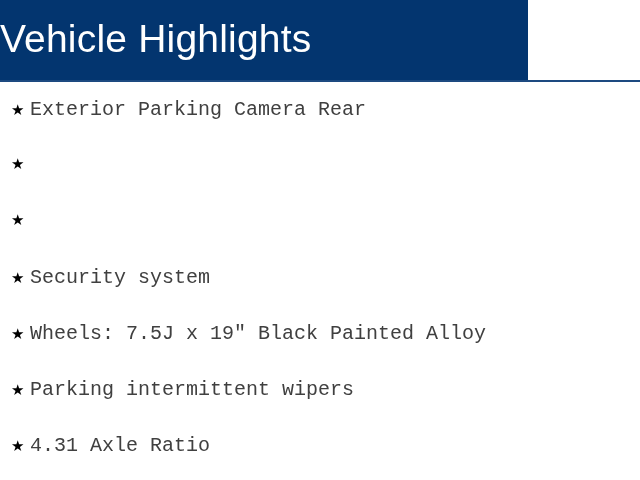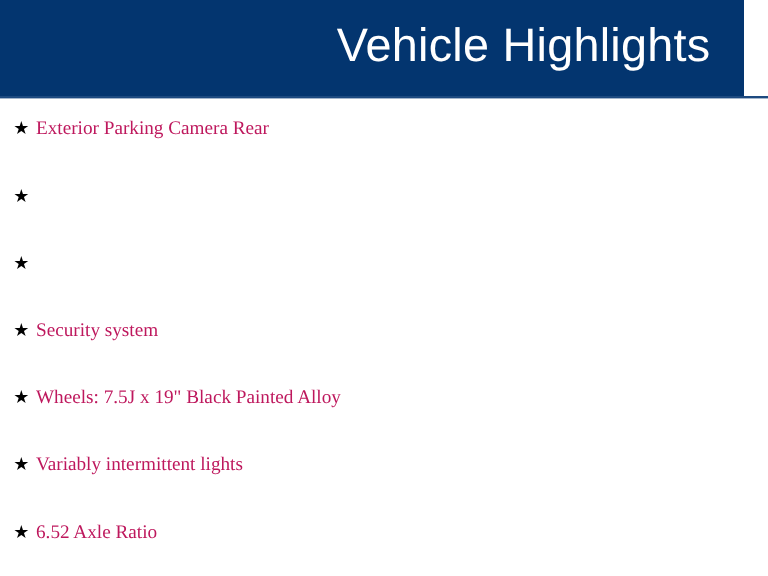--- a/index.html
+++ b/index.html
@@ -14,27 +14,26 @@
     overflow: hidden;
   }
   .page {
     position: relative;
     width: 640px;
     height: 480px;
     background: #ffffff;
   }
   .banner {
     position: relative;
-    width: 620px;
+    width: 528px;
     height: 80px;
     background: #03356f;
     box-sizing: border-box;
     display: flex;
     align-items: center;
-    justify-content: flex-end;
   }
   .banner-title {
     color: #ffffff;
     font-size: 39px;
     font-weight: 400;
     letter-spacing: 0.2px;
     line-height: 1;
     padding-right: 28px;
     padding-bottom: 4px;
     white-space: nowrap;
@@ -60,25 +59,25 @@
   }
   .star-icon {
     color: #000000;
     font-size: 15px;
     line-height: 1;
     width: 19px;
     flex: 0 0 19px;
     display: block;
   }
   .highlight-label {
-    color: #be185d;
-    font-size: 16px;
+    color: #404040;
+    font-size: 20px;
     line-height: 1;
     white-space: nowrap;
-    font-family: Liberation Serif, serif;
+    font-family: Liberation Mono, monospace;
   }
 </style>
 </head>
 <body>
 
 <div class="page">
 
   <div class="banner">
     <div class="banner-title">Vehicle Highlights</div>
   </div>
@@ -104,23 +103,23 @@
       <span class="highlight-label">Security system</span>
     </li>
 
     <li class="highlight-item">
       <span class="star-icon">★</span>
       <span class="highlight-label">Wheels: 7.5J x 19" Black Painted Alloy</span>
     </li>
 
     <li class="highlight-item">
       <span class="star-icon">★</span>
-      <span class="highlight-label">Variably intermittent lights</span>
+      <span class="highlight-label">Parking intermittent wipers</span>
     </li>
 
     <li class="highlight-item">
       <span class="star-icon">★</span>
-      <span class="highlight-label">6.52 Axle Ratio</span>
+      <span class="highlight-label">4.31 Axle Ratio</span>
     </li>
 
   </ul>
 
 </div>
 
 </body></html>

